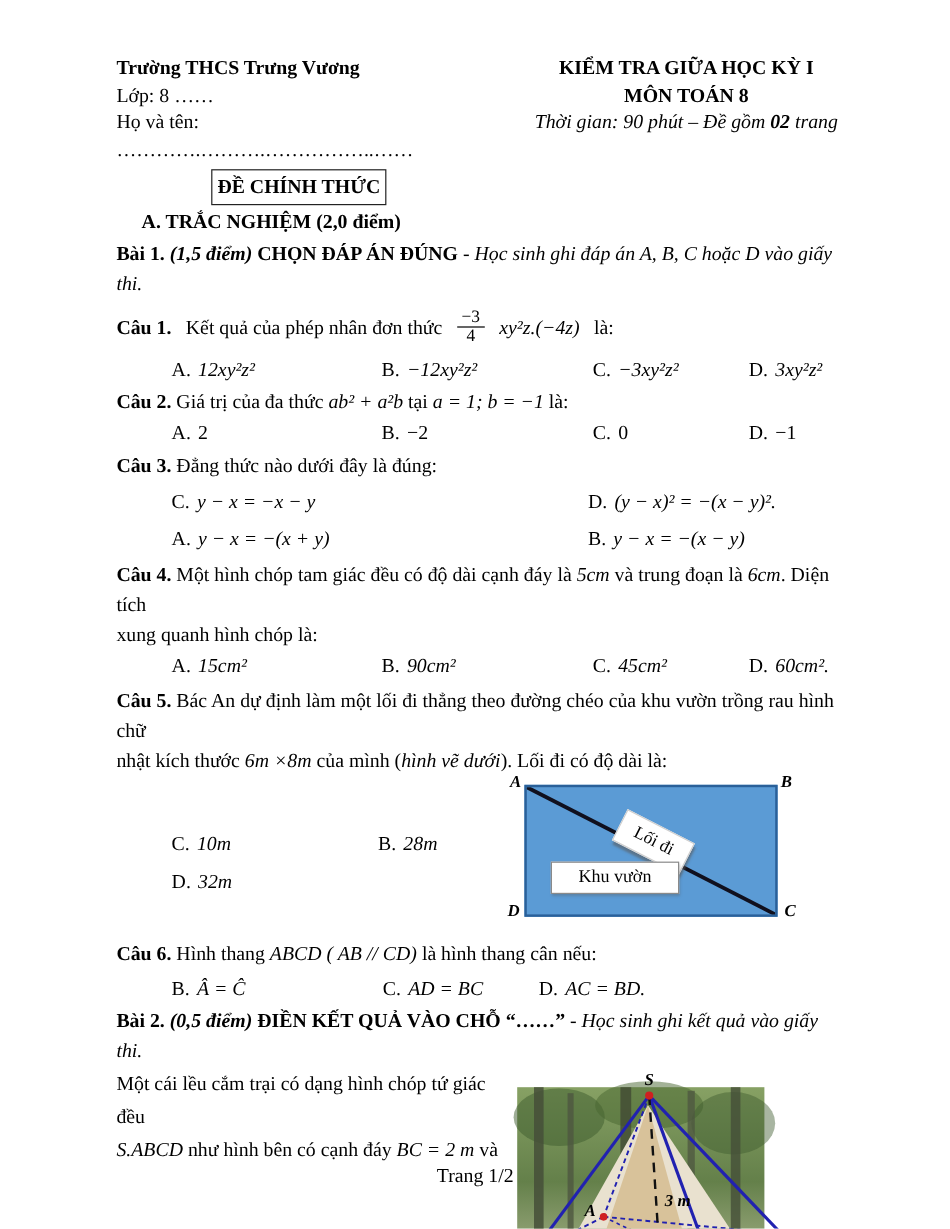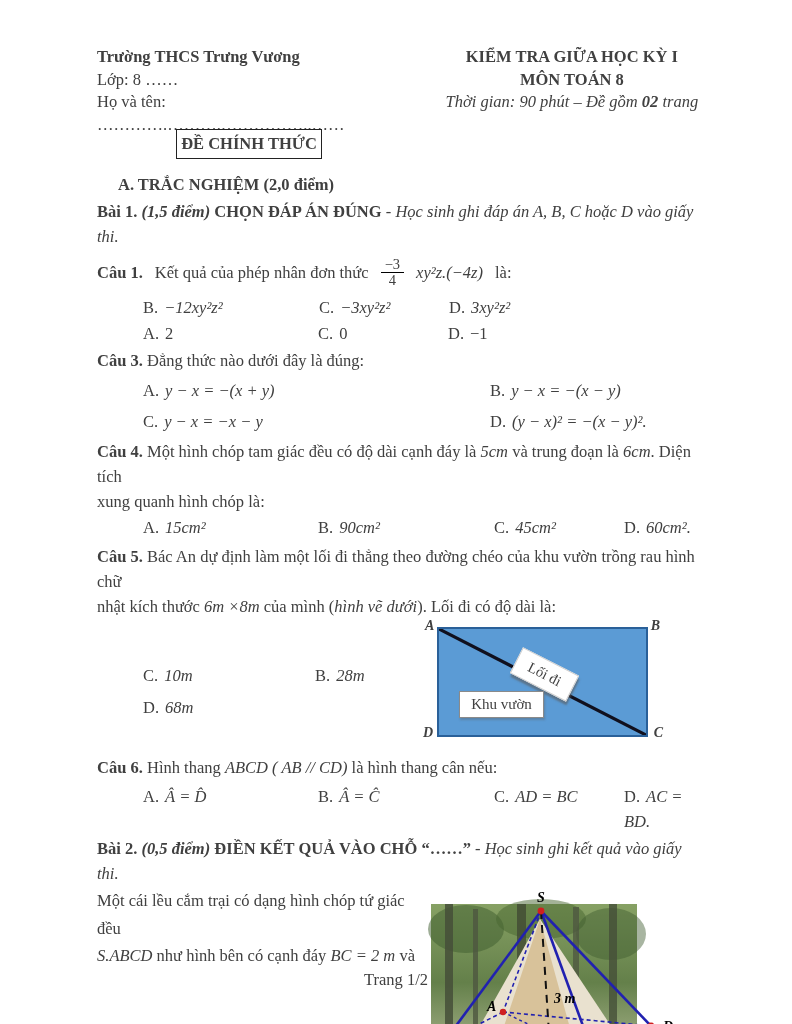--- a/index.html
+++ b/index.html
@@ -1,31 +1,31 @@
 <!DOCTYPE html>
 <html><head>
 <meta charset="utf-8">
 <style>
   * { box-sizing: border-box; }
   html,body { margin:0; padding:0; background:#ffffff; }
   .page {
     position:relative; width:792px; height:1024px; background:#fff;
-    font-family:"Liberation Serif", serif; font-size:16.5px; color:#404040;
+    font-family:"Liberation Serif", serif; font-size:16.5px; color:#000000;
     overflow:hidden;
   }
   .b { font-weight:bold; }
   .i { font-style:italic; }
   .bi { font-weight:bold; font-style:italic; }
   .math { font-style:italic; }
   
   .hdr { display:flex; justify-content:space-between; margin:46px 58px 0 97px; }
   .hdr-left { line-height:22.5px; }
   .hdr-right { width:332px; text-align:center; line-height:22.5px; }
   .stamp {
-    position:absolute; left:176px; top:129px; width:146px; height:30px;
+    position:absolute; left:176px; top:141px; width:146px; height:30px;
     border:1.5px solid #222; display:flex; align-items:center; justify-content:center;
     font-weight:bold; font-size:16.5px;
   }
   
   .content { margin:0 90px 0 97px; line-height:25px; }
   .secA { margin:36px 0 0 21px; font-weight:bold; }
   .line { margin-top:2px; }
   .q1row { display:flex; align-items:center; gap:12px; height:44px; margin-top:1px; }
   .frac { display:inline-flex; flex-direction:column; align-items:center;
           font-size:14.5px; line-height:15px; vertical-align:middle; }
@@ -45,21 +45,21 @@
             background:#5b9bd5; border:2px solid #2a6099; }
   .corner { position:absolute; font-weight:bold; font-size:14px; line-height:14px; }
   .corner.tl { left:-14px; top:-10px; }
   .corner.tr { right:-14px; top:-10px; }
   .corner.bl { left:-16px; bottom:-5px; }
   .corner.br { right:-17px; bottom:-5px; }
   .garden svg { position:absolute; left:0; top:0; }
   .path-label { position:absolute; left:74px; top:31px; background:#fff;
                 padding:1px 13px; font-size:14.5px; transform:rotate(27deg);
                 box-shadow:2px 3px 2px rgba(90,90,90,.6); border:1px solid #cfcfcf; }
-  .area-label { position:absolute; left:20px; top:62px; width:85px; height:27px;
+  .area-label { position:absolute; left:20px; top:62px; width:107px; height:27px;
                 background:#fff; border:1px solid #8a8a8a; display:flex;
                 align-items:center; justify-content:center; font-size:15px;
                 box-shadow:1px 2px 2px rgba(90,90,90,.35); }
   
   .bai2-body { display:flex; margin-top:1px; }
   .bai2-text { width:352px; line-height:27.5px; }
   .tent-col { width:281px; margin-left:3px; margin-top:2px; }
   .footer { position:absolute; left:0; right:0; bottom:34px; text-align:center;
             font-weight:normal;margin-top:16px; }
 </style>
@@ -103,42 +103,52 @@
       <span class="b">Câu 1.</span>
       <span>Kết quả của phép nhân đơn thức</span>
       <span class="frac">
         <span class="fnum">−3</span>
         <span class="fden">4</span>
       </span>
       <span class="math">xy²z.(−4z)</span>
       <span>là:</span>
     </div>
     <div class="ans4">
+      <span class="c1"><span class="akey">A.</span><span class="math">12xy²z²</span></span>
       <span class="c2"><span class="akey">B.</span><span class="math">−12xy²z²</span></span>
       <span class="c3"><span class="akey">C.</span><span class="math">−3xy²z²</span></span>
       <span class="c4"><span class="akey">D.</span><span class="math">3xy²z²</span></span>
     </div>
 
+    <div class="line">
+      <span class="b">Câu 2.</span>
+      <span>Giá trị của đa thức</span>
+      <span class="math">ab² + a²b</span>
+      <span>tại</span>
+      <span class="math">a = 1; b = −1</span>
+      <span>là:</span>
+    </div>
     <div class="ans4">
       <span class="c1"><span class="akey">A.</span><span>2</span></span>
+      <span class="c2"><span class="akey">B.</span><span>−2</span></span>
       <span class="c3"><span class="akey">C.</span><span>0</span></span>
       <span class="c4"><span class="akey">D.</span><span>−1</span></span>
     </div>
 
     <div class="line">
       <span class="b">Câu 3.</span>
       <span>Đẳng thức nào dưới đây là đúng:</span>
+    </div>
+    <div class="ans2">
+      <span class="c1"><span class="akey">C.</span><span class="math">y − x = −x − y</span></span>
+      <span class="c2"><span class="akey">D.</span><span class="math">(y − x)² = −(x − y)².</span></span>
     </div>
     <div class="ans2">
       <span class="c1"><span class="akey">A.</span><span class="math">y − x = −(x + y)</span></span>
       <span class="c2"><span class="akey">B.</span><span class="math">y − x = −(x − y)</span></span>
-    </div>
-    <div class="ans2">
-      <span class="c1"><span class="akey">C.</span><span class="math">y − x = −x − y</span></span>
-      <span class="c2"><span class="akey">D.</span><span class="math">(y − x)² = −(x − y)².</span></span>
     </div>
 
     <div class="line" style="margin-top:4px">
       <span class="b">Câu 4.</span>
       <span>Một hình chóp tam giác đều có độ dài cạnh đáy là</span>
       <span class="math">5cm</span>
       <span>và trung đoạn là</span>
       <span class="math">6cm</span><span>. Diện tích</span>
     </div>
     <div class="line" style="margin-top:0">xung quanh hình chóp là:</div>
@@ -156,21 +166,21 @@
     <div class="line" style="margin-top:0">
       <span>nhật kích thước</span>
       <span class="math">6m ×8m</span>
       <span>của mình (</span><span class="i">hình vẽ dưới</span><span>). Lối đi có độ dài là:</span>
     </div>
 
     <div class="fig5">
       <div class="ans5">
         <span><span class="akey">C.</span><span class="math">10m</span></span>
         <span><span class="akey">B.</span><span class="math">28m</span></span>
-        <span><span class="akey">D.</span><span class="math">68m</span></span>
+        <span><span class="akey">D.</span><span class="math">32m</span></span>
       </div>
       <div class="garden">
         <svg width="207" height="106" viewBox="0 0 207 106">
           <line x1="0" y1="0" x2="207" y2="106" stroke="#10101e" stroke-width="3.2"></line>
         </svg>
         <span class="corner tl math">A</span>
         <span class="corner tr math">B</span>
         <span class="corner bl math">D</span>
         <span class="corner br math">C</span>
         <span class="path-label">Lối đi</span>
@@ -179,21 +189,20 @@
     </div>
 
     <div class="line" style="margin-top:6px">
       <span class="b">Câu 6.</span>
       <span>Hình thang</span>
       <span class="math">ABCD</span>
       <span class="math">( AB // CD)</span>
       <span>là hình thang cân nếu:</span>
     </div>
     <div class="ans4" style="margin-top:4px">
-      <span class="c1"><span class="akey">A.</span><span class="math">Â = D̂</span></span>
       <span class="c2"><span class="akey">B.</span><span class="math">Â = Ĉ</span></span>
       <span class="c3"><span class="akey">C.</span><span class="math">AD = BC</span></span>
       <span class="c4"><span class="akey">D.</span><span class="math">AC = BD.</span></span>
     </div>
 
     <div class="line">
       <span class="b">Bài 2.</span>
       <span class="bi">(0,5 điểm)</span>
       <span class="b">ĐIỀN KẾT QUẢ VÀO CHỖ “……”</span>
       <span>-</span>

